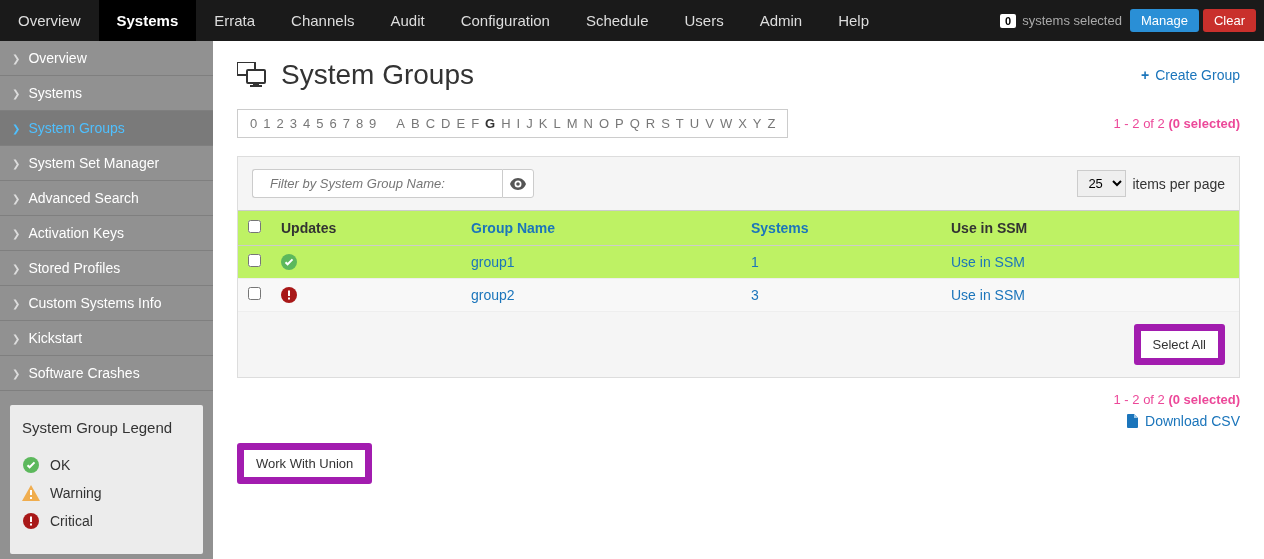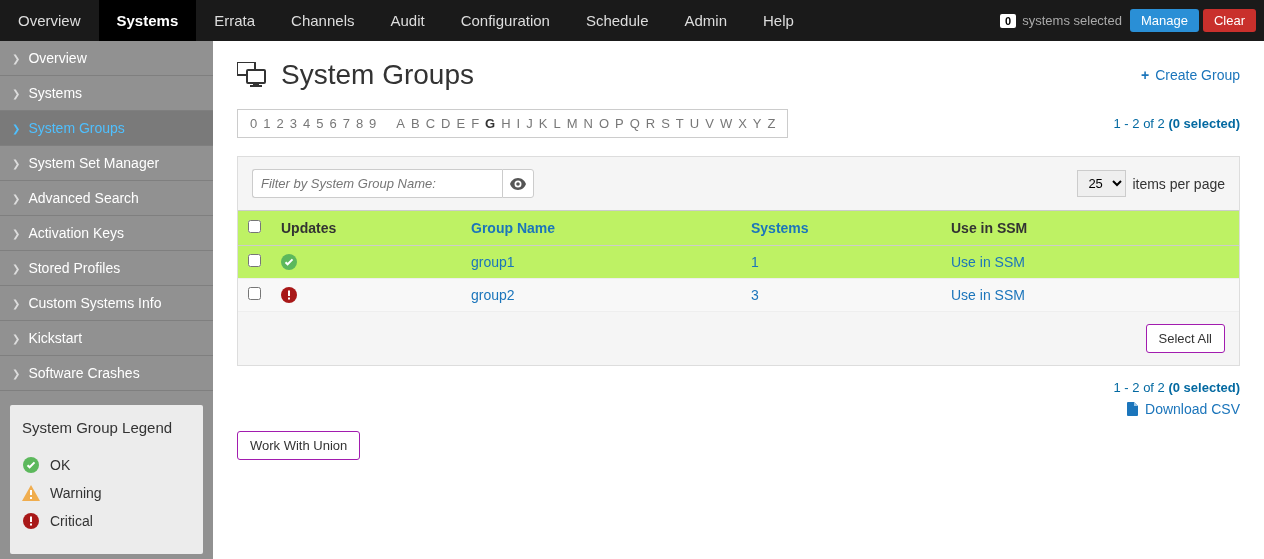--- a/index.html
+++ b/index.html
@@ -37,63 +37,64 @@
   .page-title .icon { margin-right: 14px; }
   .page-title h1 { font-size: 28px; font-weight: 400; color: #333; }
   .create-link { color: #1b75bb; cursor: pointer; font-size: 14px; display: flex; align-items: center; }
   .create-link .plus { font-weight: 700; margin-right: 6px; }
 
   .alpha-row { display: flex; align-items: center; justify-content: space-between; margin-bottom: 18px; }
   .alpha { border: 1px solid #ccc; padding: 6px 10px; display: flex; gap: 2px; font-size: 13px; color: #777; }
   .alpha span { padding: 0 2px; cursor: pointer; }
   .alpha .sep { width: 12px; }
   .alpha .hl { color: #333; font-weight: 600; }
-  .range { font-size: 13px; color: #0369a1; }
+  .range { font-size: 13px; color: #ec4899; }
   .range b { font-weight: 700; }
 
   .panel { border: 1px solid #ddd; background: #f5f5f5; }
   .panel-top { padding: 12px 14px; display: flex; align-items: center; justify-content: space-between; }
   .filter-wrap { display: flex; }
-  .filter-wrap input { width: 250px; padding: 6px 8px; border: 1px solid #ccc; border-right: none; font-size: 13px; font-style: italic; color: #888; border-radius: 3px 0 0 3px; }
+  .filter-wrap input { width: 250px; padding: 6px 17px; border: 1px solid #ccc; border-right: none; font-size: 13px; font-style: italic; color: #888; border-radius: 3px 0 0 3px; }
   .filter-wrap .eye { width: 32px; border: 1px solid #ccc; background: #fff; display: flex; align-items: center; justify-content: center; cursor: pointer; border-radius: 0 3px 3px 0; }
   .perpage { display: flex; align-items: center; font-size: 14px; }
   .perpage select { padding: 4px 6px; border: 1px solid #ccc; margin-right: 6px; font-size: 13px; }
 
   table { width: 100%; border-collapse: collapse; background: #bef264; }
   thead th { text-align: left; padding: 9px 10px; border-bottom: 1px solid #ccc; border-top: 1px solid #ccc; font-size: 14px; font-weight: 700; }
   thead th.link, tbody td .lnk { color: #1b75bb; cursor: pointer; }
   tbody td { padding: 8px 10px; border-bottom: 1px solid #eee; font-size: 14px; }
   tbody tr:nth-child(even) { background: #f8f8f8; }
   .chk { width: 30px; text-align: center; }
   .upd { width: 190px; }
   .gname { width: 280px; }
   .sys { width: 200px; }
 
   .panel-bot { padding: 12px 14px; display: flex; justify-content: flex-end; }
-  .btn-default { background: #fff; border: 1px solid #a21caf; color: #333; padding: 6px 12px; border-radius: 3px; cursor: pointer; font-size: 13px; }
+  .btn-default { background: #fff; border: 7px solid #a21caf; color: #333; padding: 6px 12px; border-radius: 3px; cursor: pointer; font-size: 13px; }
 
   .underpanel { display: flex; flex-direction: column; align-items: flex-end; margin-top: 14px; gap: 6px; }
   .dl-link { color: #1b75bb; font-size: 14px; cursor: pointer; display: flex; align-items: center; }
   .dl-link .fi { margin-right: 6px; }
 
   .actions { margin-top: 14px; display: flex; gap: 6px; }
 
   svg { display: block; }
 </style>
 </head>
 <body>
 
 <div class="topnav">
   <div class="nav-item">Overview</div>
     <div class="nav-item active">Systems</div>
     <div class="nav-item">Errata</div>
     <div class="nav-item">Channels</div>
     <div class="nav-item">Audit</div>
     <div class="nav-item">Configuration</div>
     <div class="nav-item">Schedule</div>
+    <div class="nav-item">Users</div>
     <div class="nav-item">Admin</div>
     <div class="nav-item">Help</div>
   <div class="spacer"></div>
   <div class="right">
     <div class="sys-selected">
       <span class="sys-count">0</span>
       <span>systems selected</span>
     </div>
     <button class="btn btn-manage">Manage</button>
     <button class="btn btn-clear">Clear</button>

